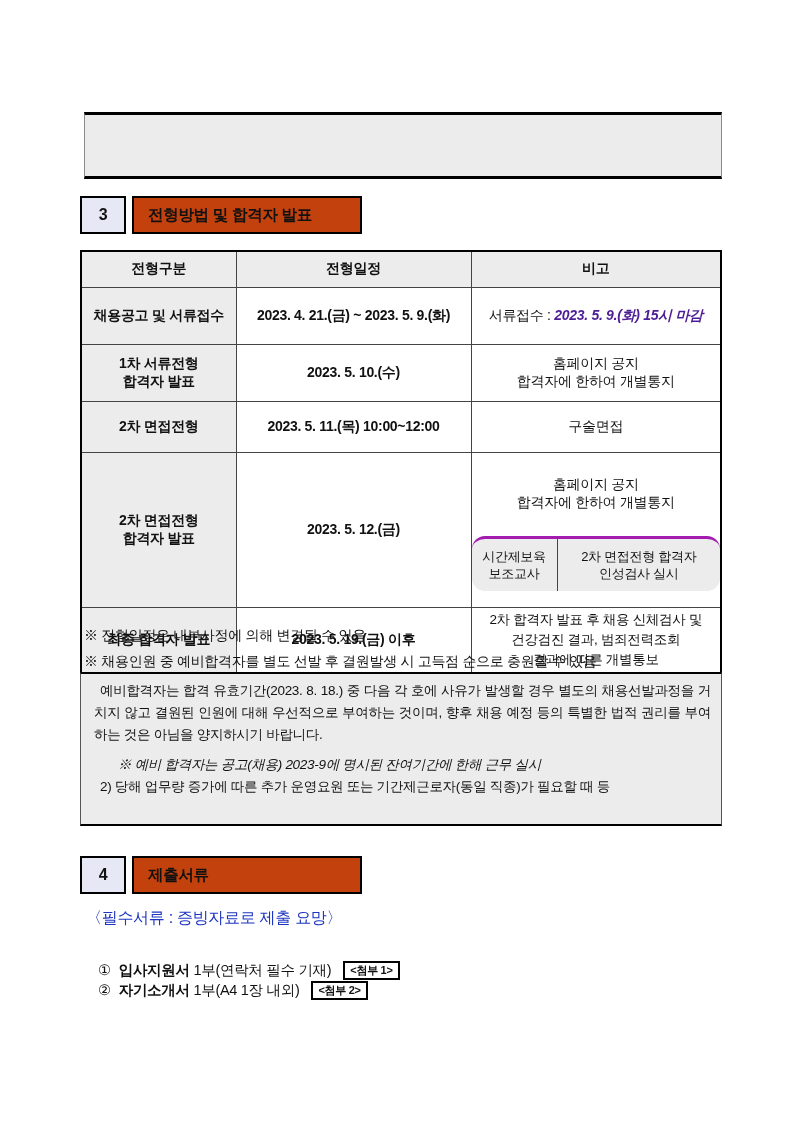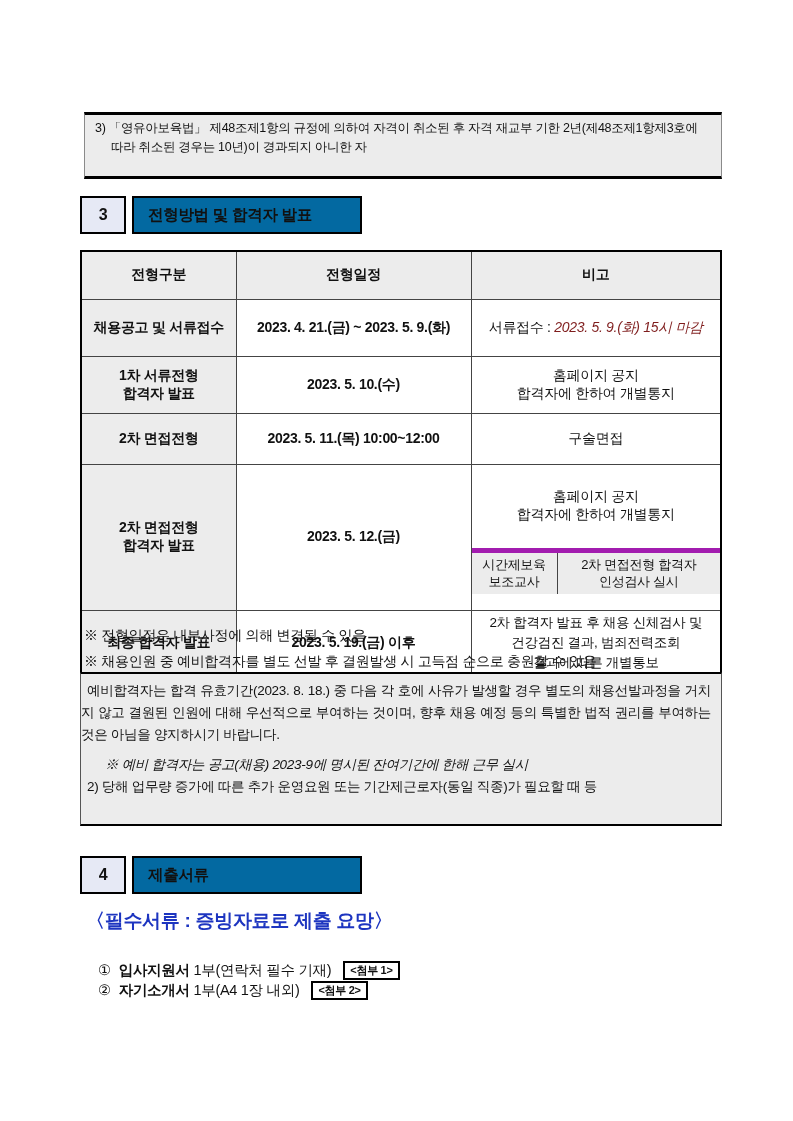--- a/index.html
+++ b/index.html
@@ -24,98 +24,97 @@
   }
   .top-note .hang { padding-left:16px; text-indent:-16px; }
   
   .sec-num {
     position:absolute; width:46px; height:38px;
     background:#e6e9f5; border:2px solid #000;
     font-weight:bold; font-size:16px; text-align:center; line-height:33px;
   }
   .sec-title {
     position:absolute; left:132px; width:230px; height:38px;
-    background:#0369a1; border:2px solid #000;
+    background:#c2410c; border:2px solid #000;
     font-weight:bold; font-size:15.5px; line-height:33px; padding-left:14px;
   }
   
   table.sched {
     position:absolute; left:80px; top:250px; width:640px;
     border-collapse:collapse; table-layout:fixed;
     font-size:14px;
   }
   table.sched td, table.sched th {
     border:1px solid #444; text-align:center; vertical-align:middle;
     white-space:pre-line; padding:2px 3px;
   }
   table.sched { border:2.5px solid #000; }
   table.sched tr.hdr th { background:#ececec; font-weight:bold; }
   table.sched td.cat { background:#ececec; font-weight:bold; }
   table.sched td.date { font-weight:bold; }
   .note-small { font-size:13.5px; line-height:20px; }
-  .deadline { color:#7f1d1d; font-weight:normal; font-style:italic; }
+  .deadline { color:#4c1d95; font-weight:bold; font-style:italic; }
   td.split { padding:0 !important; vertical-align:top; }
   .split-top { height:51px; display:flex; align-items:center; justify-content:center; white-space:pre-line; }
-  .split-bottom { display:flex; border-top:5px solid #a21caf; height:46px; background:#ececec; }
+  .split-bottom { display:flex; border-top:3px solid #a21caf; height:55px; background:#ececec;border-radius:13px; }
   .split-bottom .sb-left {
     width:86px; border-right:1px solid #444; display:flex; align-items:center; justify-content:center;
     white-space:pre-line; font-size:13px; line-height:17px;
   }
   .split-bottom .sb-right {
     flex:1; display:flex; align-items:center; justify-content:center;
     white-space:pre-line; font-size:13px; line-height:17px;
   }
   
   .notes { position:absolute; left:84px; top:622px; font-size:14px; line-height:26px; }
   
   .reserve-box {
     position:absolute; left:80px; top:672px; width:642px; height:154px;
     background:#ececec;
     border-top:2px solid #000; border-bottom:2.5px solid #000;
     border-left:1px solid #555; border-right:1px solid #555;
-    padding:6px 10px 0 0;
+    padding:6px 10px 0 13px;
     font-size:13.5px; line-height:1.62;
   }
   .reserve-box .para { text-align:justify; text-indent:6px; }
   .reserve-box .item { padding-left:6px; margin-top:1px; }
   .reserve-box .item-note { padding-left:24px; font-style:italic; margin-top:8px; }
   
   .docs-heading {
     position:absolute; left:86px; top:908px;
-    color:#1d35c0; font-weight:bold; font-size:19px;
+    color:#1d35c0; font-weight:normal; font-size:16px;
   }
   .doc-item { position:absolute; left:98px; font-size:14.5px; }
   .doc-item .circ { margin-right:8px; }
   .doc-item .doc-name { font-weight:bold; }
   .attach-chip {
     display:inline-block; margin-left:12px; vertical-align:1px;
     border:2px solid #000; background:#fff;
     font-size:11px; font-weight:bold; line-height:15px; padding:0 5px;
   }
 </style>
 </head>
 <body>
 
 <div class="page">
 
   <div class="top-note">
-    <div class="hang">3) 「영유아보육법」  제48조제1항의 규정에 의하여 자격이 취소된 후 자격 재교부 기한 2년(제48조제1항제3호에 따라 취소된 경우는 10년)이 경과되지 아니한 자</div>
   </div>
 
   <div class="sec-num" style="left:80px; top:196px;">3</div>
   <div class="sec-title" style="top:196px;">전형방법 및 합격자 발표</div>
 
   <table class="sched">
     <colgroup>
         <col style="width:155px">
         <col style="width:235px">
         <col style="width:250px">
       </colgroup>
     <tbody>
-        <tr class="hdr" style="height:48px;">
+        <tr class="hdr" style="height:36px;">
       <th>전형구분</th>
       <th>전형일정</th>
       <th>비고</th>
     </tr>
     <tr style="height:57px;padding-left:16px;">
       <td class="cat">채용공고 및 서류접수</td>
       <td class="date">2023. 4. 21.(금) ~ 2023. 5. 9.(화)</td>
       <td><span>서류접수 : </span><span class="deadline">2023. 5. 9.(화) 15시 마감</span></td>
     </tr>
     <tr style="height:57px;">

